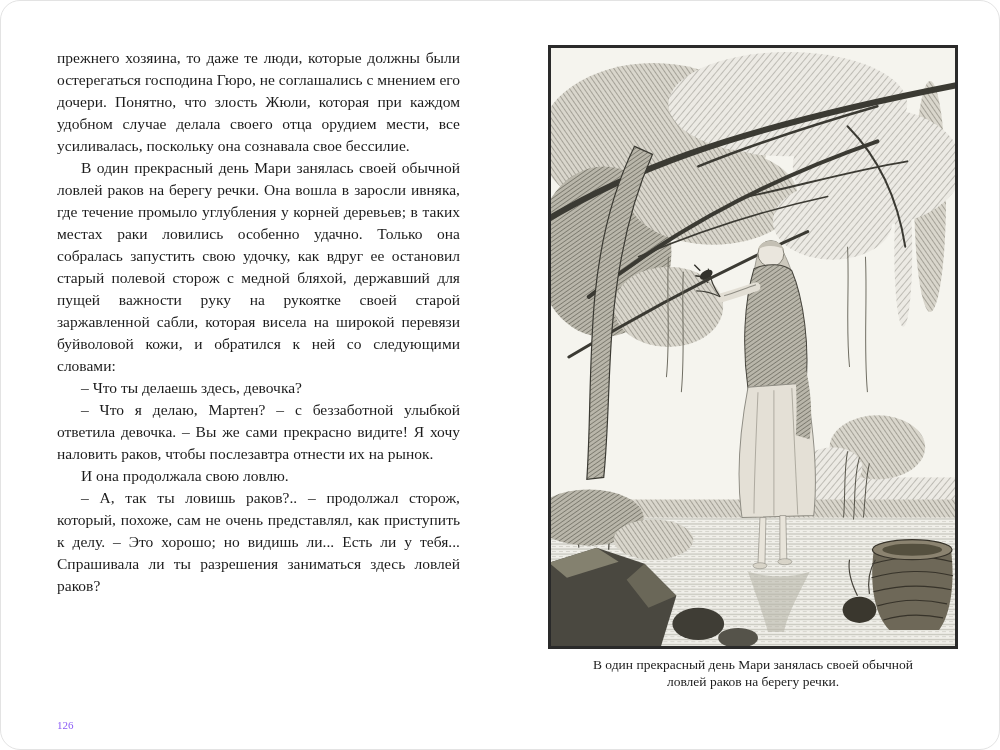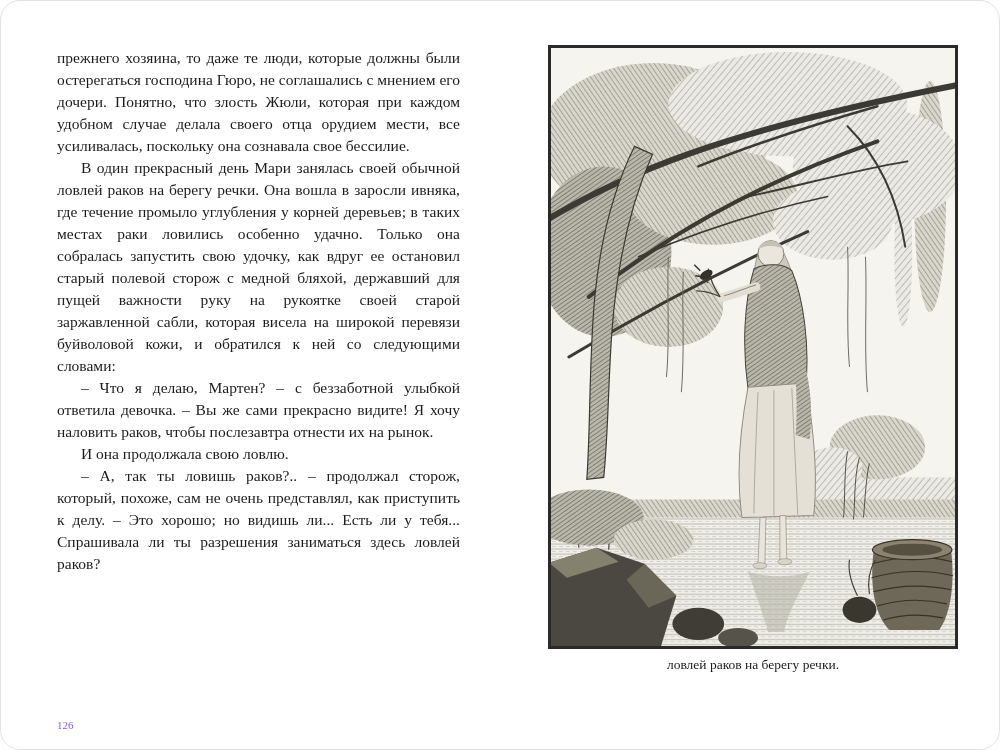--- a/index.html
+++ b/index.html
@@ -64,20 +64,21 @@
 </style>
 </head>
 <body>
 
 <div class="spread">
 
   <div class="page-left">
     <div class="text-column" id="paragraphs">
         <p class="para">прежнего хозяина, то даже те люди, которые должны были остерегаться господина Гюро, не соглашались с мнением его дочери. Понятно, что злость Жюли, которая при каждом удобном случае делала своего отца орудием мести, все усиливалась, поскольку она сознавала свое бессилие.</p>
         <p class="para indent gap">В один прекрасный день Мари занялась своей обычной ловлей раков на берегу речки. Она вошла в заросли ивняка, где течение промыло углубления у корней деревьев; в таких местах раки ловились особенно удачно. Только она собралась запустить свою удочку, как вдруг ее остановил старый полевой сторож с медной бляхой, державший для пущей важности руку на рукоятке своей старой заржавленной сабли, которая висела на широкой перевязи буйволовой кожи, и обратился к ней со следующими словами:</p>
+        <p class="para indent">– Что ты делаешь здесь, девочка?</p>
         <p class="para indent">– Что я делаю, Мартен? – с беззаботной улыбкой ответила девочка. – Вы же сами прекрасно видите! Я хочу наловить раков, чтобы послезавтра отнести их на рынок.</p>
         <p class="para indent">И она продолжала свою ловлю.</p>
         <p class="para indent">– А, так ты ловишь раков?.. – продолжал сторож, который, похоже, сам не очень представлял, как приступить к делу. – Это хорошо; но видишь ли... Есть ли у тебя... Спрашивала ли ты разрешения заниматься здесь ловлей раков?</p>
       </div>
     <div class="page-number">126</div>
   </div>
 
   <div class="page-right">
     <figure class="illustration-frame">
       <svg viewBox="0 0 410 600" preserveAspectRatio="none" role="img">
@@ -218,17 +219,18 @@
         <g>
           <ellipse cx="40" cy="470" rx="55" ry="28" fill="url(#hC)"></ellipse>
           <ellipse cx="105" cy="492" rx="40" ry="20" fill="url(#hB)"></ellipse>
         </g>
 
         <rect x="1" y="1" width="408" height="598" fill="none" stroke="#2a2a2a" stroke-width="2"></rect>
       </svg>
     </figure>
 
     <div class="caption">
+      <div>В один прекрасный день Мари занялась своей обычной</div>
       <div>ловлей раков на берегу речки.</div>
     </div>
   </div>
 
 </div>
 
 </body></html>

